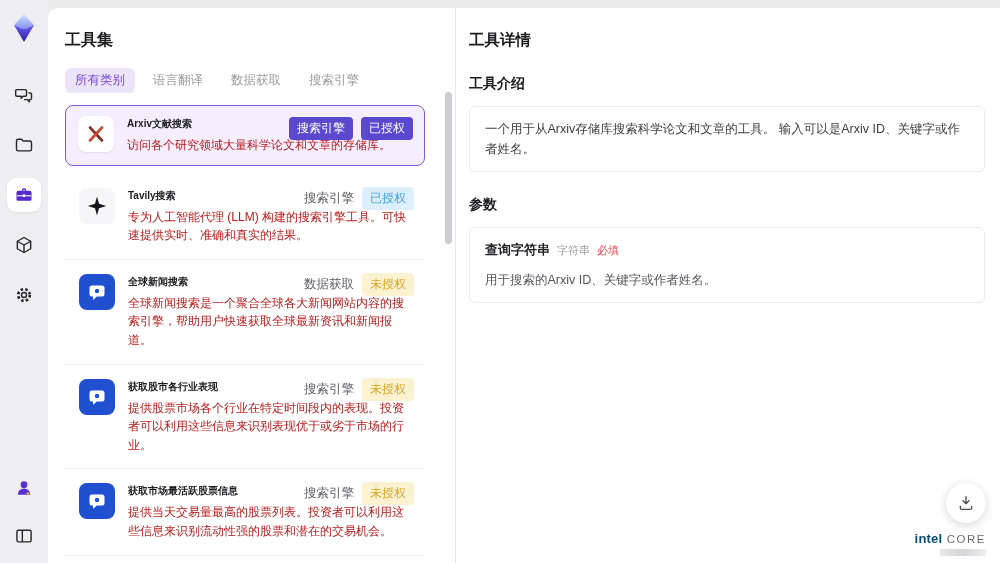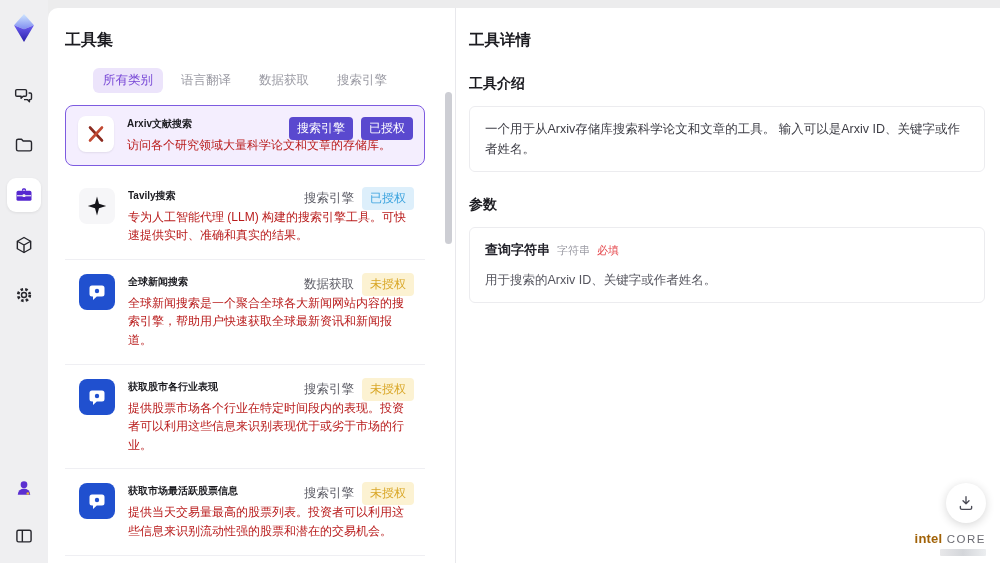--- a/index.html
+++ b/index.html
@@ -29,21 +29,21 @@
   .app {
     position:absolute; left:48px; top:8px; right:0; bottom:0;
     background:#ffffff; border-top-left-radius:10px; display:flex; overflow:hidden;
   }
   
   .list-panel {
     width:408px; flex:none; border-right:1px solid #e8e8ec; position:relative;
     padding:16px 30px 0 17px;
   }
   .panel-title { font-size:16px; font-weight:bold; margin:6px 0 17px; }
-  .tabs { display:flex; gap:8px; align-items:center;justify-content:center; }
+  .tabs { display:flex; gap:8px; align-items:center; }
   .tab {
     font-size:12.5px; color:#9a9aa3; padding:4px 10px; border-radius:6px; cursor:pointer; white-space:nowrap;
   }
   .tab.active { background:#ece4fb; color:#7747d6; }
   .tool-list { margin-top:12px; }
   .tool-row {
     position:relative; display:flex; gap:13px; padding:14px 10px 14px 14px;
     border-bottom:1px solid #efeff3; cursor:pointer;
   }
   .tool-row.selected {
@@ -86,21 +86,21 @@
   .param-req  { font-size:11px; color:#e5484d; }
   .param-desc { margin-top:9px; font-size:12.5px; color:#55555e; }
   
   .fab {
     position:absolute; right:14px; bottom:40px; width:40px; height:40px; border-radius:50%;
     background:#ffffff; box-shadow:0 2px 10px rgba(0,0,0,.16);
     display:flex; align-items:center; justify-content:center; cursor:pointer;
   }
   .fab svg { width:18px; height:18px; }
   .brand { position:absolute; right:14px; bottom:7px; text-align:right; line-height:1; }
-  .brand .b1 { font-size:13px; font-weight:bold; color:#a16207; letter-spacing:.2px; }
+  .brand .b1 { font-size:13px; font-weight:bold; color:#0c4a6e; letter-spacing:.2px; }
   .brand .b2 { font-size:11.5px; color:#6b6b72; letter-spacing:1.5px; }
   .brand .shimmer {
     margin-top:3px; margin-left:auto; width:46px; height:7px; border-radius:1px;
     background:linear-gradient(90deg,#e8e8ea,#d4d6da,#eceef0);
   }
 </style>
 </head>
 <body>
 
 <div class="rail">

